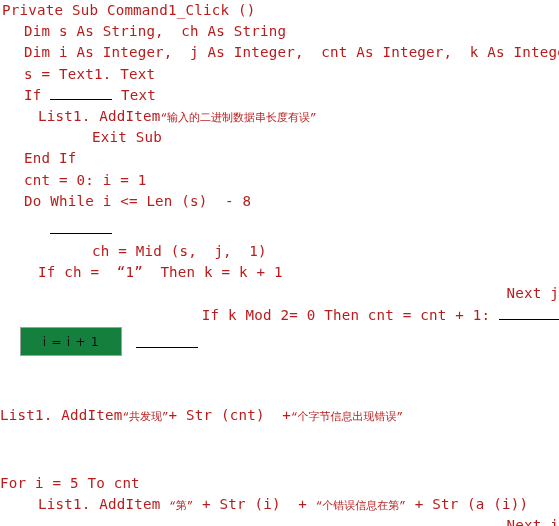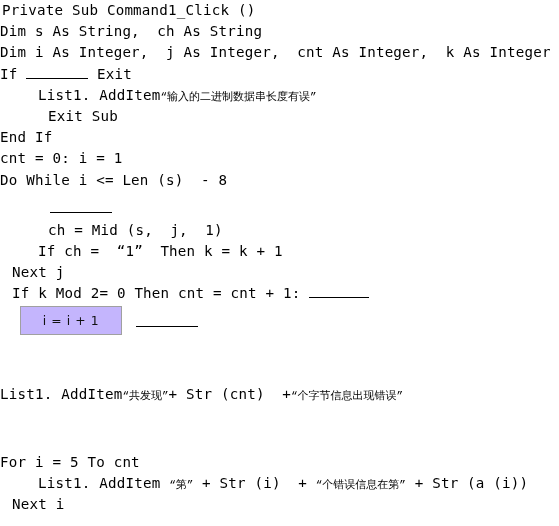--- a/index.html
+++ b/index.html
@@ -23,30 +23,30 @@
     padding: 0;
   }
 
   .code-line {
     position: relative;
     font-family: "DejaVu Sans Mono", "Liberation Mono", monospace;
     font-size: 14.2px;
     line-height: 21.2px;
     white-space: pre;
     letter-spacing: 0.2px;
-    color: #000000;
+    color: #b91c1c;
     height: 21.2px;
   }
 
   
   .ind-0  { padding-left: 2px; }
-  .ind-1  { }
+  .ind-1  { padding-left: 24px; }
   .ind-2  { padding-left: 38px; }
-  .ind-3  { padding-left: 48px; }
-  .ind-half { padding-left: 12px; }
+  .ind-3  { padding-left: 48px; margin-left: 44px; }
+  .ind-half { padding-left: 12px; text-align: right; }
   .ind-neg { padding-left: 0px; margin-top: 47px; }
 
   .cjk {
     font-family: Liberation Mono, monospace;
     font-size: 11px;
     letter-spacing: 0;
   }
 
   
   .blank {
@@ -64,21 +64,21 @@
     height: 32px;
     padding-left: 20px;
     display: flex;
     align-items: center;
   }
   .answer-box {
     display: inline-flex;
     align-items: center;
     justify-content: center;
     border: 1px solid #a0a0a0;
-    background: #c4b5fd;
+    background: #15803d;
     padding: 3px 14px 4px 14px;
     min-width: 72px;
     height: 20px;
     box-sizing: content-box;
     font-family: "DejaVu Sans", "Liberation Sans", sans-serif;
     font-size: 12.4px;
     color: #111111;
     letter-spacing: 0.6px;
   }
   .answer-trailing-blank {
@@ -109,22 +109,23 @@
 
 <div id="code-listing">
 
   <div class="code-line ind-0">Private Sub Command1_Click ()</div>
 
   <div class="code-line ind-1">Dim s As String,  ch As String</div>
 
   <div class="code-line ind-1">Dim i As Integer,  j As Integer,  cnt As Integer,  k As Integer</div>
 
 
+  <div class="code-line ind-1">s = Text1. Text</div>
 
-  <div class="code-line ind-1"><span>If </span><span class="blank blank-a"></span><span> Exit</span></div>
+  <div class="code-line ind-1"><span>If </span><span class="blank blank-a"></span><span> Text</span></div>
 
   <div class="code-line ind-2"><span>List1. AddItem</span><span class="cjk">“输入的二进制数据串长度有误”</span></div>
 
   <div class="code-line ind-3">Exit Sub</div>
 
   <div class="code-line ind-1">End If</div>
 
   <div class="code-line ind-1">cnt = 0: i = 1</div>
 
   <div class="code-line ind-1">Do While i &lt;= Len (s)  - 8</div>

